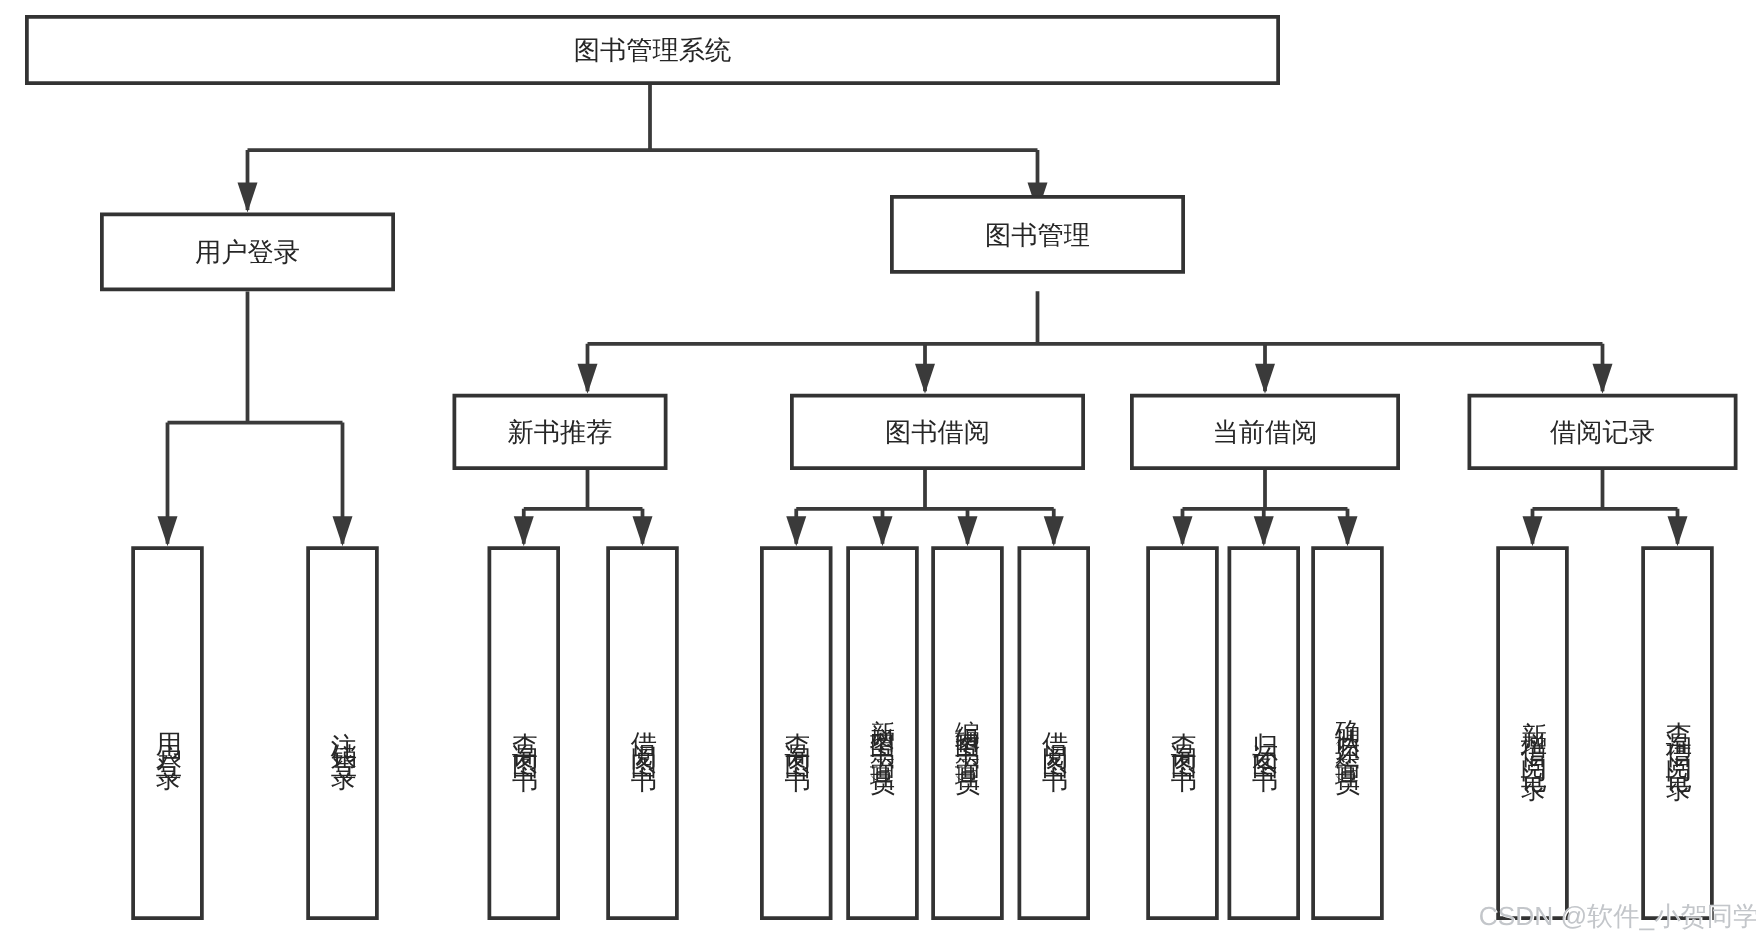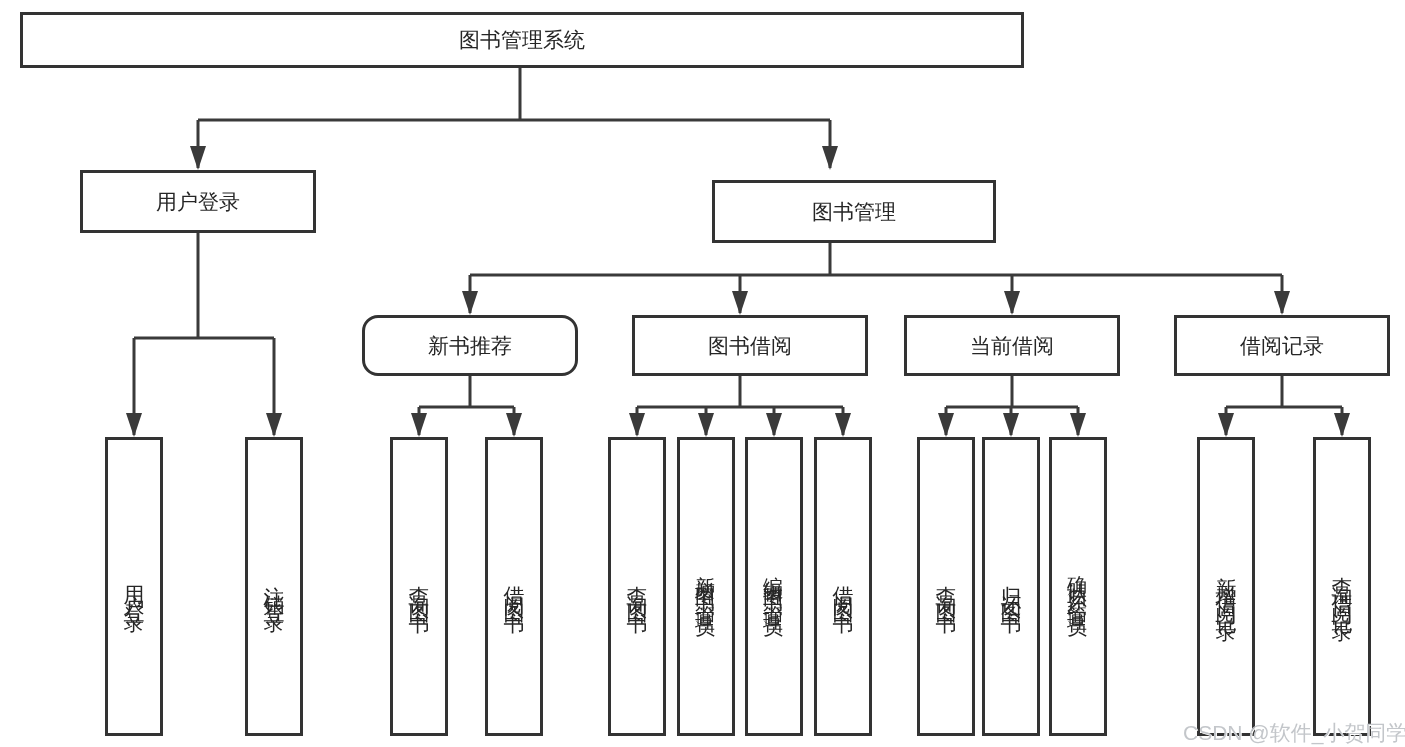--- a/index.html
+++ b/index.html
@@ -117,25 +117,25 @@
     </g>
   </svg>
 
   <div class="box" style="left:20px;top:12px;width:1004px;height:56px;">
     <span class="lbl">图书管理系统</span>
   </div>
 
   <div class="box" style="left:80px;top:170px;width:236px;height:63px;">
     <span class="lbl">用户登录</span>
   </div>
-  <div class="box" style="left:712px;top:180px;width:284px;height:63px;">
+  <div class="box" style="left:712px;top:156px;width:236px;height:63px;">
     <span class="lbl">图书管理</span>
   </div>
 
-  <div class="box" style="left:362px;top:315px;width:216px;height:61px;border-radius:16px;">
+  <div class="box" style="left:362px;top:315px;width:172px;height:61px;">
     <span class="lbl">新书推荐</span>
   </div>
   <div class="box" style="left:632px;top:315px;width:236px;height:61px;">
     <span class="lbl">图书借阅</span>
   </div>
   <div class="box" style="left:904px;top:315px;width:216px;height:61px;">
     <span class="lbl">当前借阅</span>
   </div>
   <div class="box" style="left:1174px;top:315px;width:216px;height:61px;">
     <span class="lbl">借阅记录</span>

